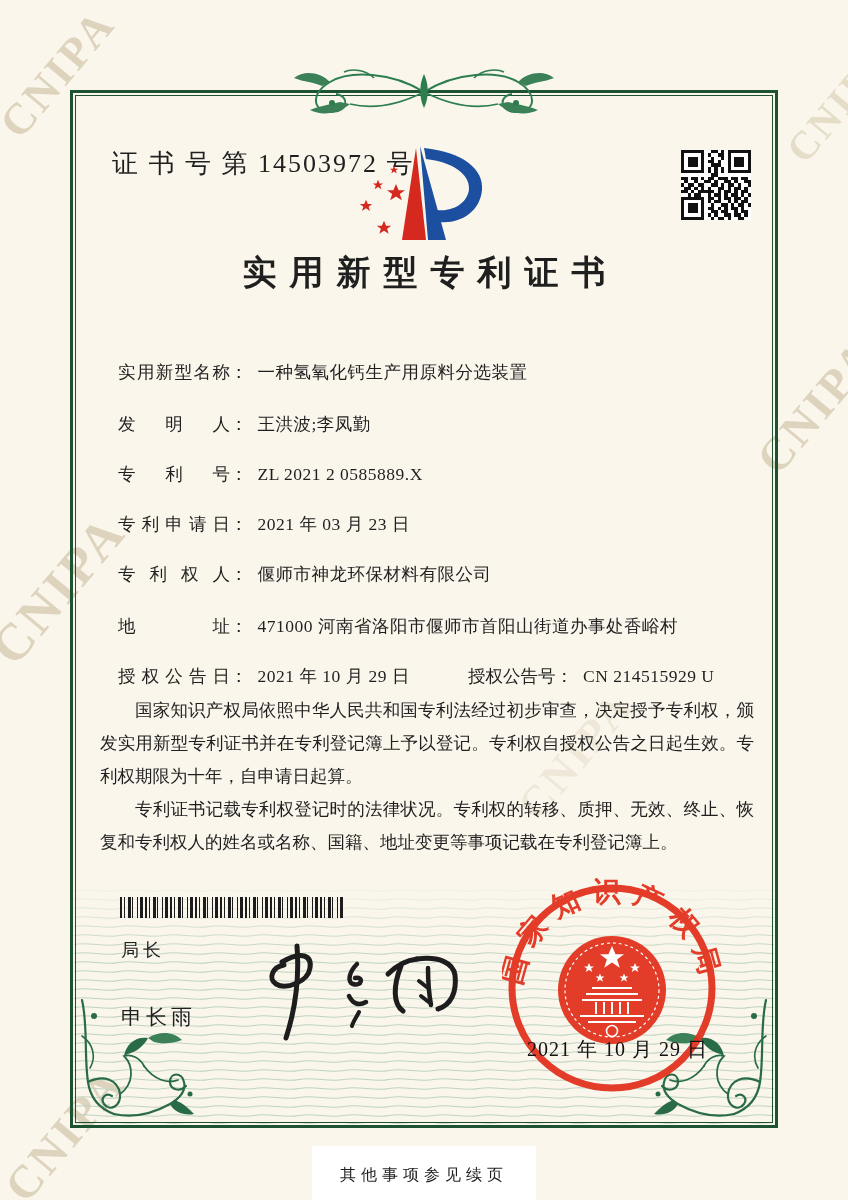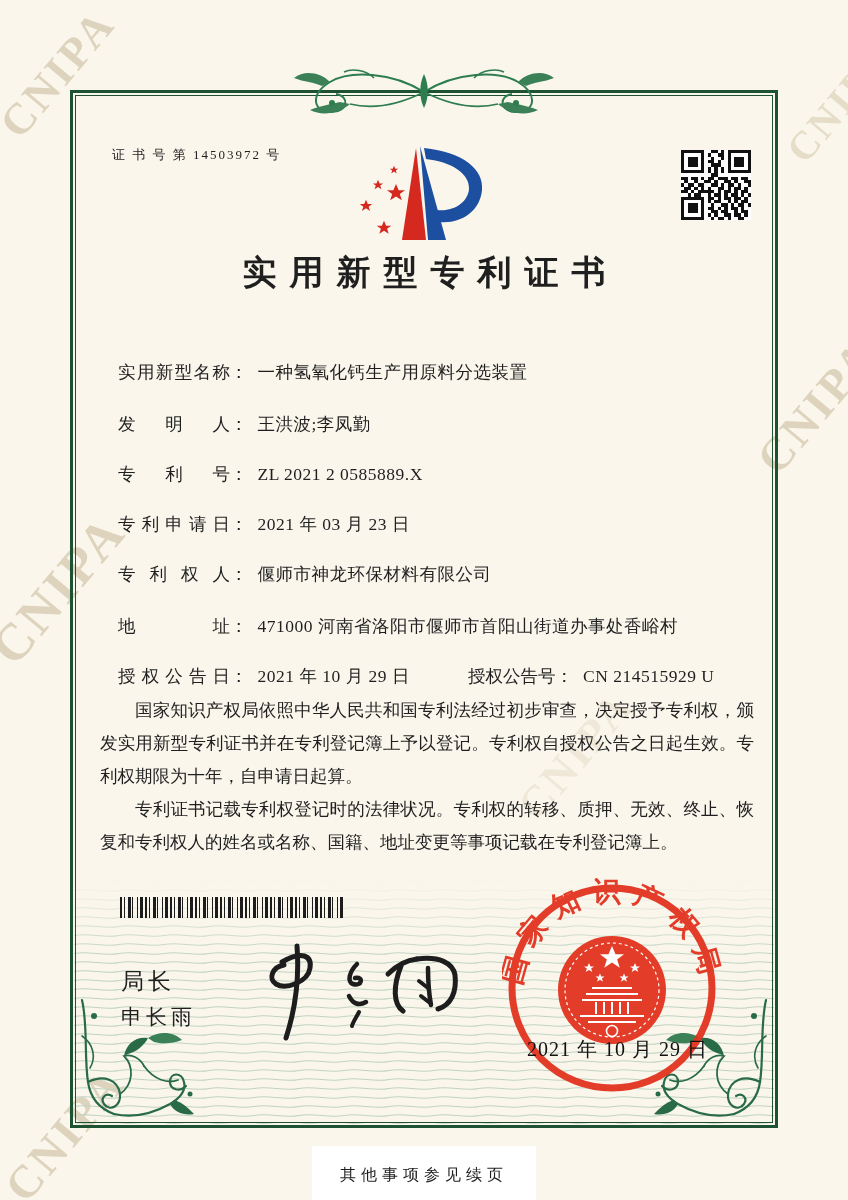--- a/index.html
+++ b/index.html
@@ -28,21 +28,21 @@
   .cert-border::before{
     content:""; position:absolute; inset:2px; border:1px solid #1d5233;
   }
   
   .waves{position:absolute; left:74px; top:868px; width:700px; height:256px;}
   .waves-fade{
     position:absolute; left:74px; top:868px; width:700px; height:90px;
     background:linear-gradient(#faf6ec 10%, rgba(250,246,236,0));
   }
   
-  .cert-no{position:absolute; left:112px; top:146px; font-size:13px; letter-spacing:2px;}
+  .cert-no{position:absolute; left:112px; top:146px; font-size:26px; letter-spacing:2px;}
   .logo{position:absolute; left:352px; top:140px;}
   .qr{position:absolute; left:681px; top:150px; width:70px; height:70px;}
   .title{
     position:absolute; left:0; top:250px; width:848px; text-align:center;
     font-size:34px; font-weight:bold; letter-spacing:13px; text-indent:13px;
   }
   
   .fields{position:absolute; left:118px; top:352px; width:648px; font-size:17.5px;}
   .frow{position:absolute; left:0; white-space:nowrap;}
   .flabel{
@@ -62,21 +62,21 @@
   }
   .paras p{margin:0; text-indent:2em;}
   
   .barcode{
     position:absolute; left:120px; top:897px; width:224px; height:21px;
     background:repeating-linear-gradient(90deg,
       #1c1c1c 0 2px, transparent 2px 4px, #1c1c1c 4px 5px, transparent 5px 8px,
       #1c1c1c 8px 11px, transparent 11px 12px, #1c1c1c 12px 13px, transparent 13px 17px,
       #1c1c1c 17px 18px, transparent 18px 20px, #1c1c1c 20px 23px, transparent 23px 25px);
   }
-  .director-label{position:absolute; left:121px; top:966px; font-size:23px; letter-spacing:4px;}
+  .director-label{position:absolute; left:121px; top:938px; font-size:18px; letter-spacing:4px;}
   .director-name{position:absolute; left:121px; top:1003px; font-size:21px; letter-spacing:4px;}
   .signature{position:absolute; left:252px; top:938px;}
   .seal{position:absolute; left:502px; top:878px;}
   .seal-date{
     position:absolute; left:527px; top:1036px; font-size:20px; letter-spacing:1px;
     color:#111; z-index:5; white-space:nowrap;
   }
   .page-num{
     position:absolute; left:0; top:1150px; width:848px; text-align:center;
     font-size:15px; letter-spacing:2px; color:#222;

